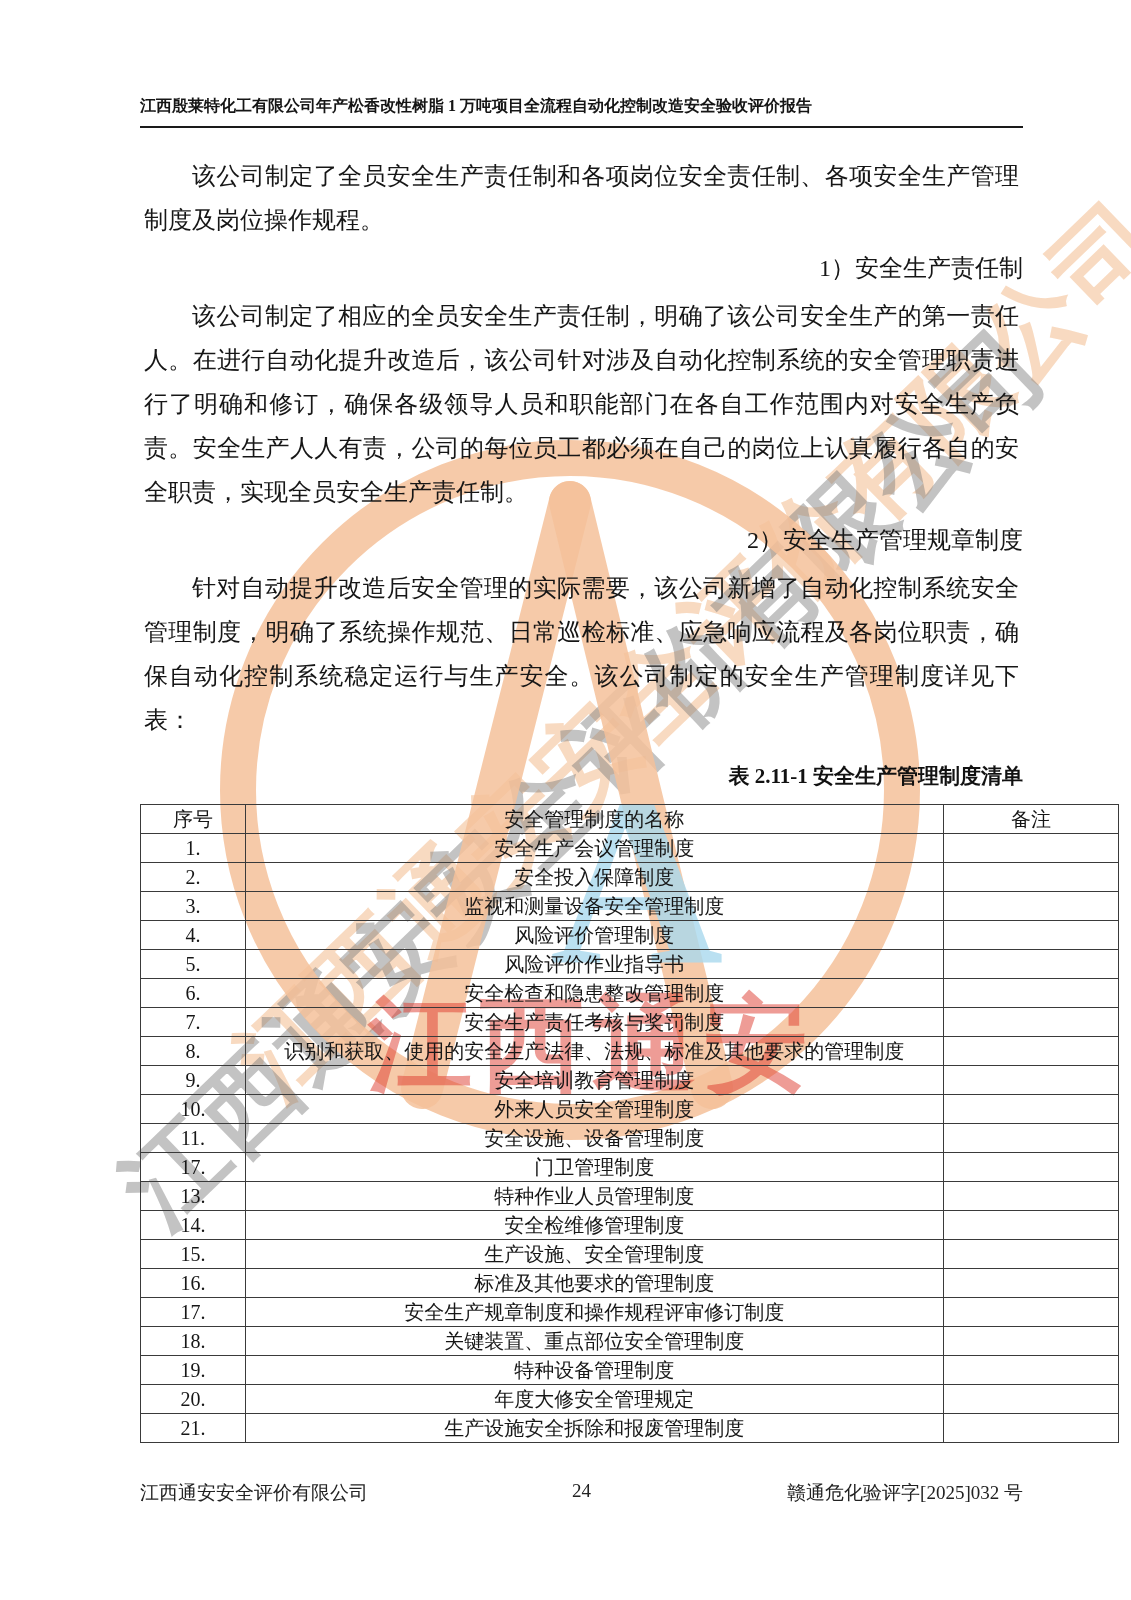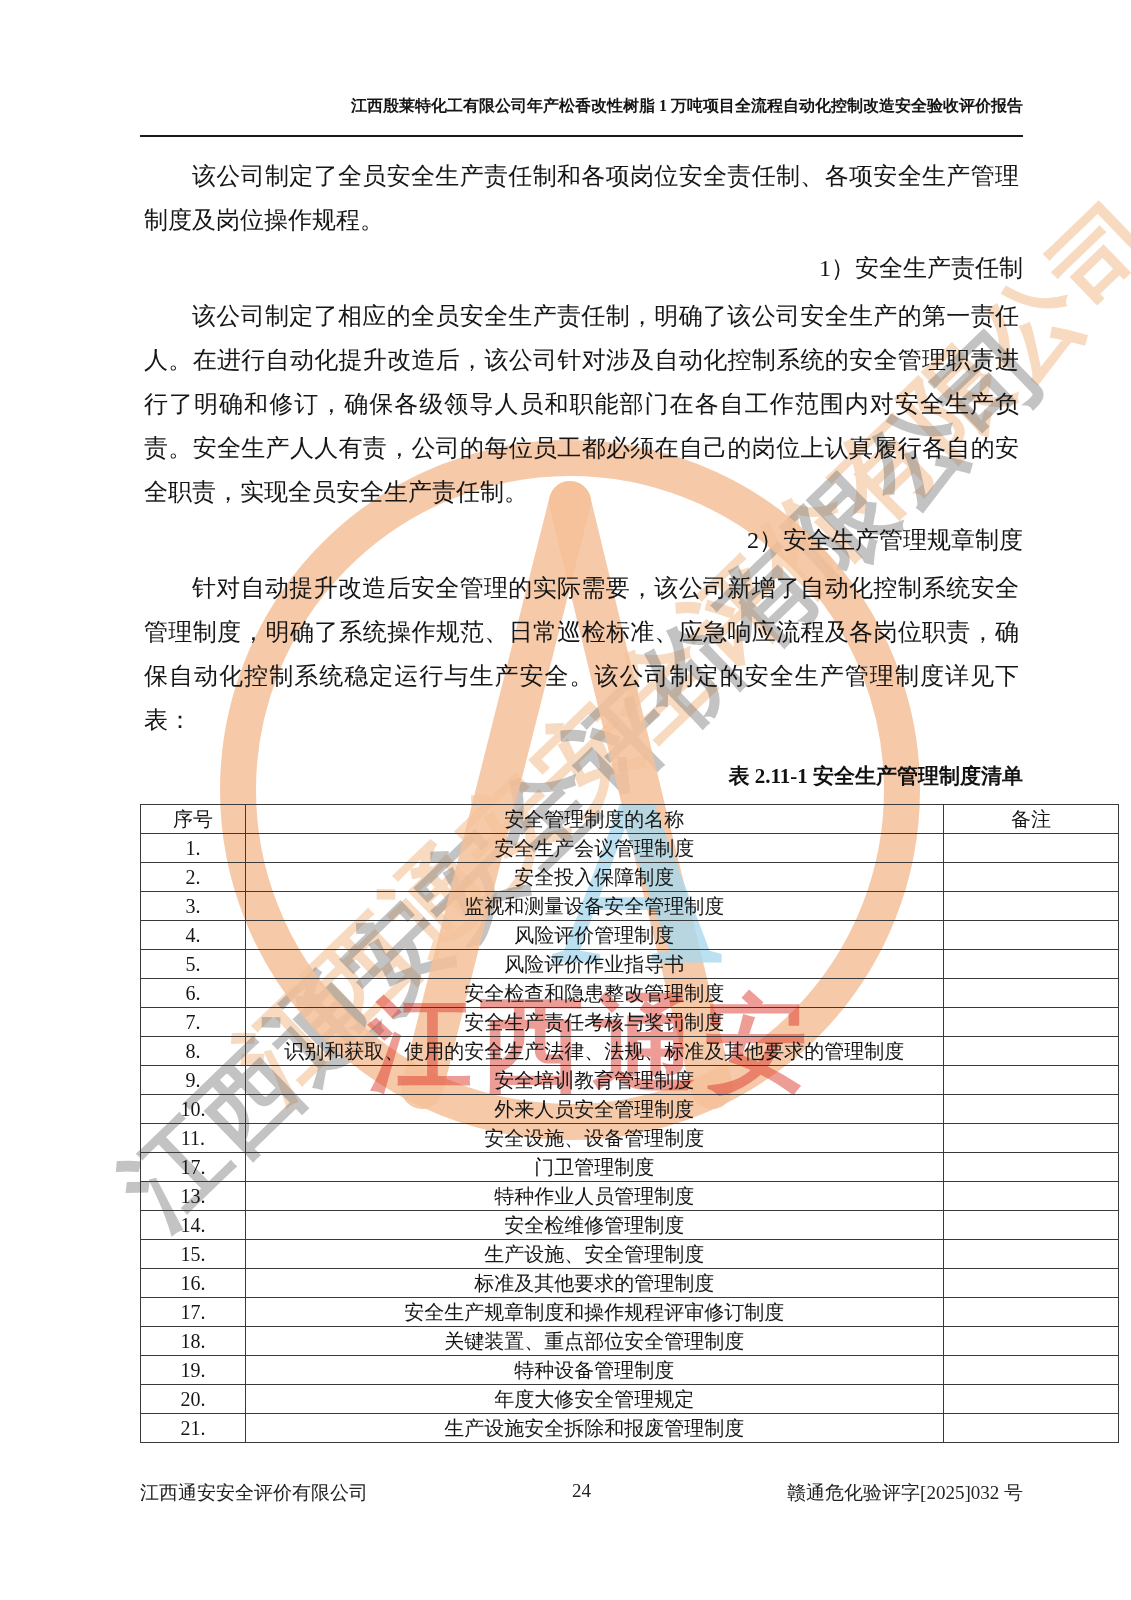--- a/index.html
+++ b/index.html
@@ -20,22 +20,22 @@
       font-size:100px;letter-spacing:3px;color:rgba(244,195,155,0.62);}
   .wm-gray{left:585px;top:778px;transform:translate(-50%,-50%) rotate(-44deg);
       font-size:100px;letter-spacing:3px;color:rgba(122,122,122,0.45);}
   .wm-red{left:368px;top:976px;font-size:104px;letter-spacing:8px;
       color:rgba(222,58,45,0.50);}
   .wm-logo{left:190px;top:410px;width:760px;height:760px;}
   
   .content{position:absolute;inset:0;z-index:1;}
   .running-header{
     position:absolute;left:140px;top:96px;width:883px;
-    text-align:right;font-size:16px;font-weight:bold;color:#151515;
-    padding-bottom:18px;border-bottom:2.5px solid #1a1a1a;
+    text-align:left;font-size:16px;font-weight:bold;color:#151515;
+    padding-bottom:9px;border-bottom:2.5px solid #1a1a1a;
   }
   .body-text{position:absolute;left:140px;top:150px;width:883px;
     font-size:24px;line-height:44px;text-align:justify;color:#161616;}
   .body-text p{margin:4px;text-indent:2em;}
   .body-text .subhead{margin:0;text-indent:2em;text-align:right;}
   .tbl-caption{margin:12px 0 6px 0;text-align:right;text-indent:0;
     font-size:21px;font-weight:bold;color:#111;}
   table.rules{border-collapse:collapse;table-layout:fixed;width:979px;
     font-size:20px;color:#161616;}
   table.rules th,table.rules td{

